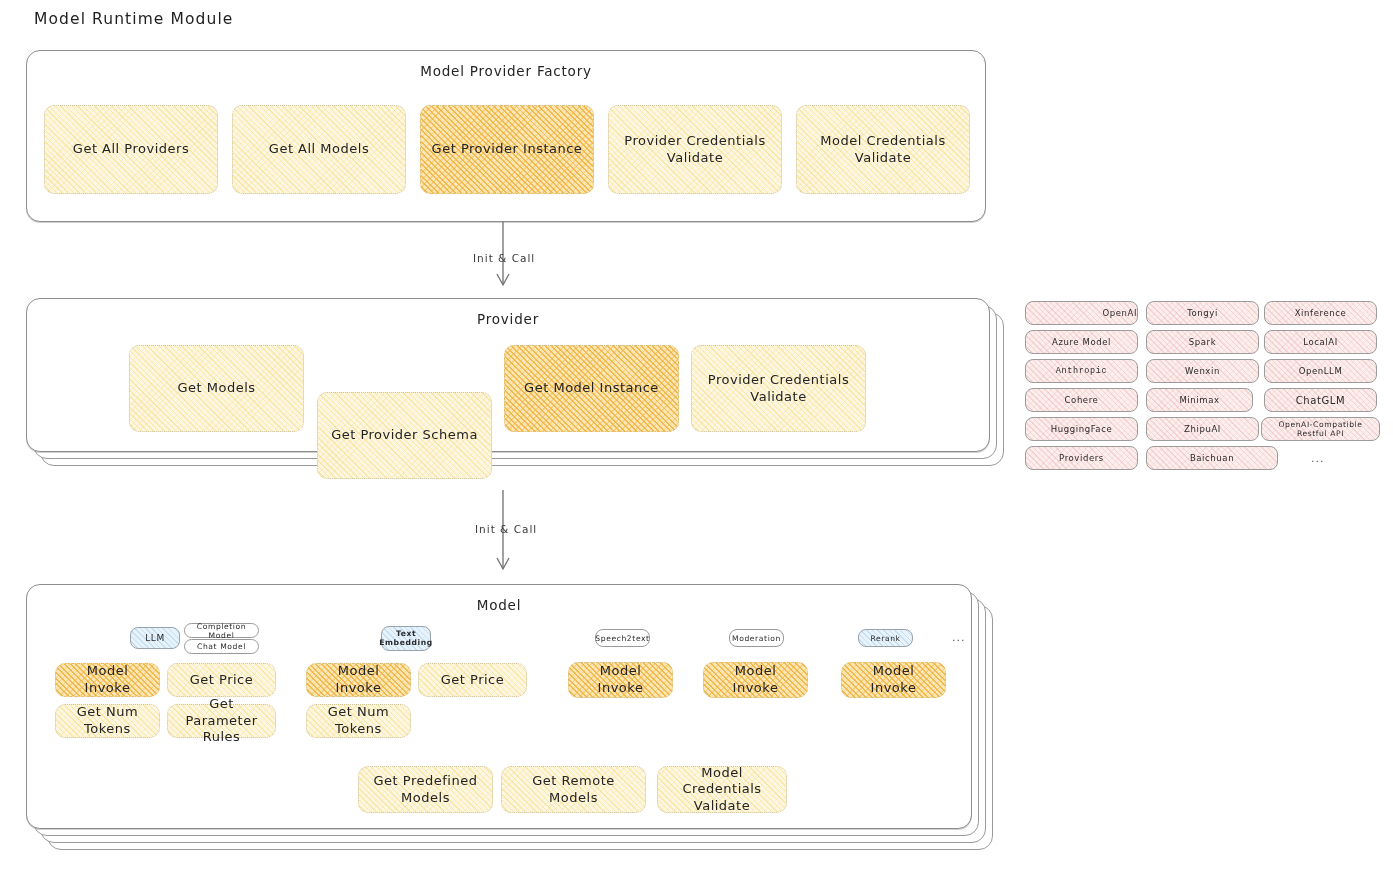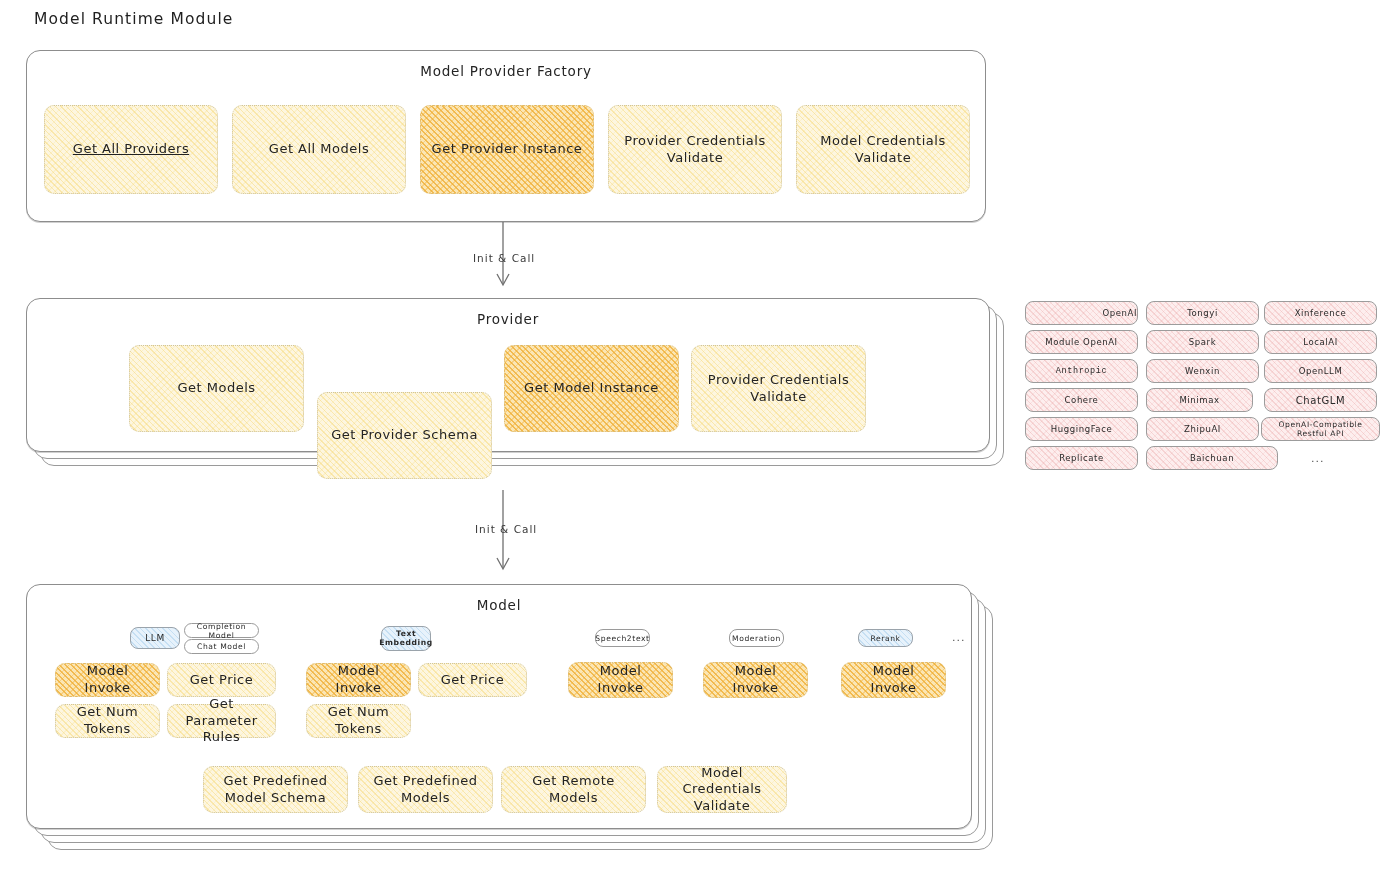--- a/index.html
+++ b/index.html
@@ -132,21 +132,21 @@
 <body>
 
 <div class="canvas">
 
   <div id="page-title" class="hand">Model Runtime Module</div>
 
   <div class="panel" style="left:26px;top:50px;width:958px;height:170px;">
     <div class="panel-title hand">Model Provider Factory</div>
   </div>
 
-  <div class="sbox fill-yellow hand" style="left:44px;top:105px;width:174px;height:89px;text-decoration:underline;">
+  <div class="sbox fill-yellow hand" style="left:44px;top:105px;width:174px;height:89px;">
     <span>Get All Providers</span>
   </div>
   <div class="sbox fill-yellow hand" style="left:232px;top:105px;width:174px;height:89px;">
     <span>Get All Models</span>
   </div>
   <div class="sbox fill-orange hand" style="left:420px;top:105px;width:174px;height:89px;">
     <span>Get Provider Instance</span>
   </div>
   <div class="sbox fill-yellow hand" style="left:608px;top:105px;width:174px;height:89px;">
     <span>Provider Credentials Validate</span>
@@ -177,33 +177,33 @@
     <span>Get Model Instance</span>
   </div>
   <div class="sbox fill-yellow hand" style="left:691px;top:345px;width:175px;height:87px;">
     <span>Provider Credentials Validate</span>
   </div>
 
   <div class="pill fill-pink hand" style="left:1025px;top:301px;width:113px;height:24px;font-size:8.5px;justify-content:flex-end;">
     <span>OpenAI</span>
   </div>
   <div class="pill fill-pink hand" style="left:1025px;top:330px;width:113px;height:24px;font-size:8.5px;">
-    <span>Module OpenAI</span>
+    <span>Azure Model</span>
   </div>
   <div class="pill fill-pink hand" style="left:1025px;top:359px;width:113px;height:24px;font-size:8.5px;font-family:Liberation Mono, monospace;">
     <span>Anthropic</span>
   </div>
   <div class="pill fill-pink hand" style="left:1025px;top:388px;width:113px;height:24px;font-size:8.5px;">
     <span>Cohere</span>
   </div>
   <div class="pill fill-pink hand" style="left:1025px;top:417px;width:113px;height:24px;font-size:8.5px;">
     <span>HuggingFace</span>
   </div>
   <div class="pill fill-pink hand" style="left:1025px;top:446px;width:113px;height:24px;font-size:8.5px;">
-    <span>Replicate</span>
+    <span>Providers</span>
   </div>
 
   <div class="pill fill-pink hand" style="left:1146px;top:301px;width:113px;height:24px;font-size:8.5px;">
     <span>Tongyi</span>
   </div>
   <div class="pill fill-pink hand" style="left:1146px;top:330px;width:113px;height:24px;font-size:8.5px;">
     <span>Spark</span>
   </div>
   <div class="pill fill-pink hand" style="left:1146px;top:359px;width:113px;height:24px;font-size:8.5px;">
     <span>Wenxin</span>
@@ -300,23 +300,20 @@
 
   <div class="pill fill-blue hand" style="left:858px;top:629px;width:55px;height:18px;font-size:7.6px;">
     <span>Rerank</span>
   </div>
   <div class="sbox fill-orange hand" style="left:841px;top:662px;width:105px;height:36px;">
     <span>Model Invoke</span>
   </div>
 
   <div class="ellipsis hand" style="left:952px;top:631px;font-size:11px;">...</div>
 
-  <div class="sbox fill-yellow hand" style="left:203px;top:766px;width:145px;height:47px;">
-    <span>Get Predefined Model Schema</span>
-  </div>
   <div class="sbox fill-yellow hand" style="left:358px;top:766px;width:135px;height:47px;">
     <span>Get Predefined Models</span>
   </div>
   <div class="sbox fill-yellow hand" style="left:501px;top:766px;width:145px;height:47px;">
     <span>Get Remote Models</span>
   </div>
   <div class="sbox fill-yellow hand" style="left:657px;top:766px;width:130px;height:47px;">
     <span>Model Credentials Validate</span>
   </div>
 

